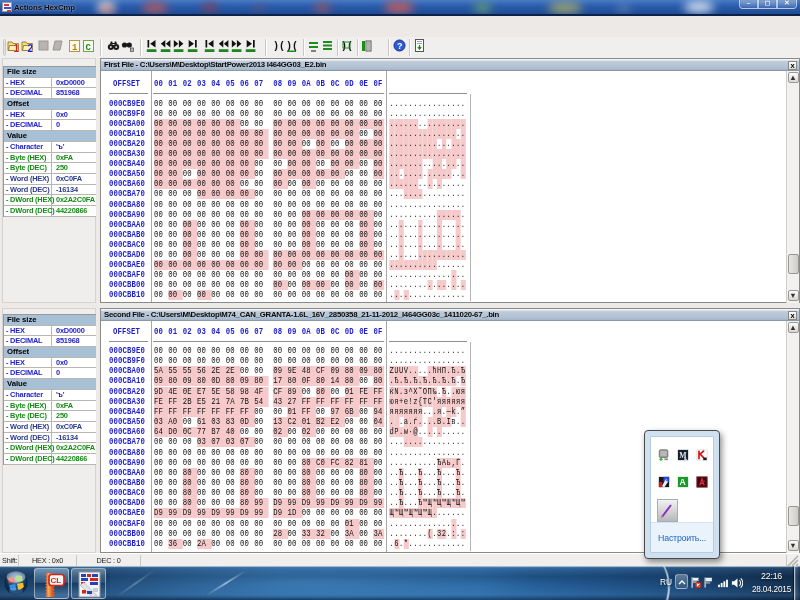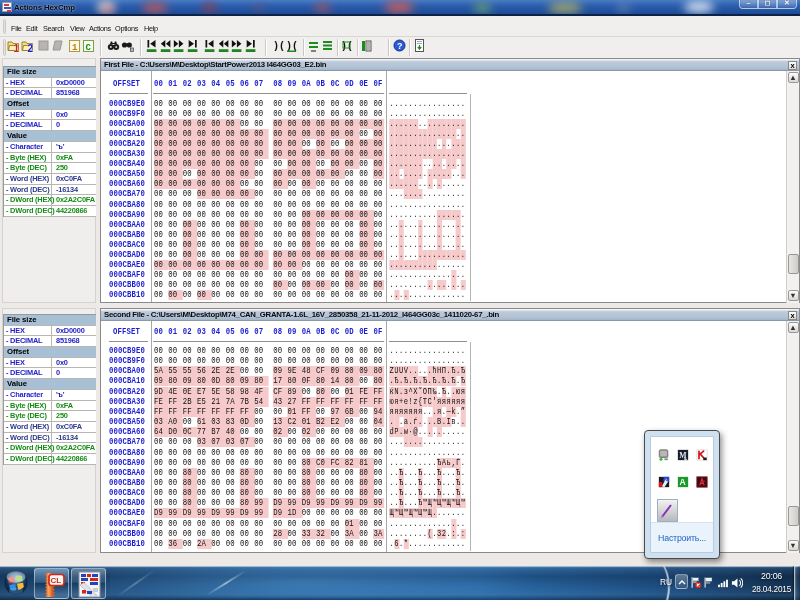--- a/index.html
+++ b/index.html
@@ -89,30 +89,20 @@
       <i style="left:1px;top:1px;width:5px;height:2px;background:#c44038"></i>
       <i style="left:1px;top:4px;width:7px;height:1.5px;background:#4055b5"></i>
       <i style="left:4px;top:6.5px;width:4px;height:2px;background:#c44038"></i>
     </div>
     <div id="ttext">Actions HexCmp</div>
     <div id="wbtns">
 <div class="wb" style="left:0;width:19px;border-radius:0 0 0 4px">–</div>
 <div class="wb" style="left:19px;width:19px;border-radius:0">◻</div>
 <div class="wb" style="left:38px;width:20px;border-radius:0 0 4px 0">✕</div>
 </div>
-<div id="menubar">
-      <div class="grip" style="left:3px;top:3px;height:15px"></div>
-      <div class="mi" style="left:11px">File</div>
-      <div class="mi" style="left:26px">Edit</div>
-      <div class="mi" style="left:43px">Search</div>
-      <div class="mi" style="left:70px">View</div>
-      <div class="mi" style="left:89px">Actions</div>
-      <div class="mi" style="left:115px">Options</div>
-      <div class="mi" style="left:144px">Help</div>
-    </div>
 <div id="toolbar">
       <div class="grip" style="left:3px;top:2px;height:17px"></div>
       <div class="tsep" style="left:100.0px"></div>
       <div class="tsep" style="left:140.0px"></div>
       <div class="tsep" style="left:265.0px"></div>
       <div class="tsep" style="left:303.0px"></div>
       <div class="tsep" style="left:337.0px"></div>
       <div class="tsep" style="left:356.5px"></div>
       <div class="tsep" style="left:388.0px"></div>
       <div class="tsep" style="left:409.0px"></div>
@@ -1810,20 +1800,29 @@
           <span class="a" style="left:410.88px">.</span>
           <span class="a" style="left:416.47px">.</span>
           <span class="a" style="left:422.06px">.</span>
         </div>
       </div>
       <div class="sb" style="top:12px;height:232px">
         <div class="sbtn" style="top:1px">▲</div>
         <div class="sbtn" style="top:219px">▼</div>
         <div class="sth" style="top:185px;height:20px"></div>
       </div>
+    </div>
+<div id="status">
+      <div class="sc" style="left:0;width:19px"><span style="padding-left:2px">Shift:</span></div>
+      <div class="sc" style="left:19px;width:58px;text-align:center">HEX : 0x0</div>
+      <div class="sc" style="left:77px;width:64px;text-align:center">DEC : 0</div>
+      <div class="sc" style="left:141px;width:646px"></div>
+      <svg style="position:absolute;right:1px;top:1px" width="12" height="12">
+        <path d="M11 1 L1 11 M11 5 L5 11 M11 9 L9 11" stroke="#b0aeab" stroke-width="1.5"></path>
+      </svg>
     </div>
 <div id="taskbar"></div>
     <div id="tbshade"></div>
     <div id="tstreak"></div>
     <div id="taskbar2" style="position:absolute;left:0;top:566px;width:800px;height:34px;overflow:hidden">
       <div class="tstreakline" style="left:225px;top:-6px;height:46px;transform:rotate(58deg)"></div>
       <div class="tstreakline" style="left:135px;top:-6px;height:46px;transform:rotate(55deg);opacity:.5"></div>
       <div style="position:absolute;left:560px;top:-30px;width:110px;height:100px;border-radius:50%;border-right:2px solid rgba(235,245,255,.75);transform:rotate(8deg);filter:blur(.5px)"></div>
       <svg style="position:absolute;left:4px;top:2px" width="24" height="30" viewBox="0 0 24 30">
 <defs>
@@ -1897,21 +1896,21 @@
           <rect x="3.2" y="6" width="2.2" height="5" fill="#fff"></rect>
 <rect x="6.4" y="4" width="2.2" height="7" fill="#fff"></rect>
           <rect x="9.6" y="2" width="2.2" height="9" fill="#fff"></rect>
 </svg>
         <svg style="position:absolute;right:57px;top:11px" width="12" height="12" viewBox="0 0 13 13">
 <path d="M1 4.5 L3.5 4.5 L7 1.5 L7 11.5 L3.5 8.5 L1 8.5 Z" fill="#fff"></path>
 <path d="M9 3.5 C11 5 11 8 9 9.5 M10.5 1.5 C13.5 4 13.5 9 10.5 11.5" stroke="#fff" stroke-width="1.1" fill="none"></path>
 </svg>
       </div>
       <div id="clock">
-        <div>20:06</div>
+        <div>22:16</div>
         <div style="font-size:8.2px;margin-top:3.5px">28.04.2015</div>
       </div>
       <div id="showdesk"></div>
     </div>
 <div id="popup">
       <div class="inner">
         <svg class="pic" style="left:7px;top:12px" width="13" height="14" viewBox="0 0 13 14">
           <rect x="1" y="1" width="10" height="9" rx="1.5" fill="#9a9a9a" stroke="#6a6a6a"></rect>
           <rect x="2.2" y="2.2" width="7.6" height="6" fill="#b8b8b8"></rect>
           <circle cx="3" cy="12" r="1.8" fill="#30c030"></circle>

